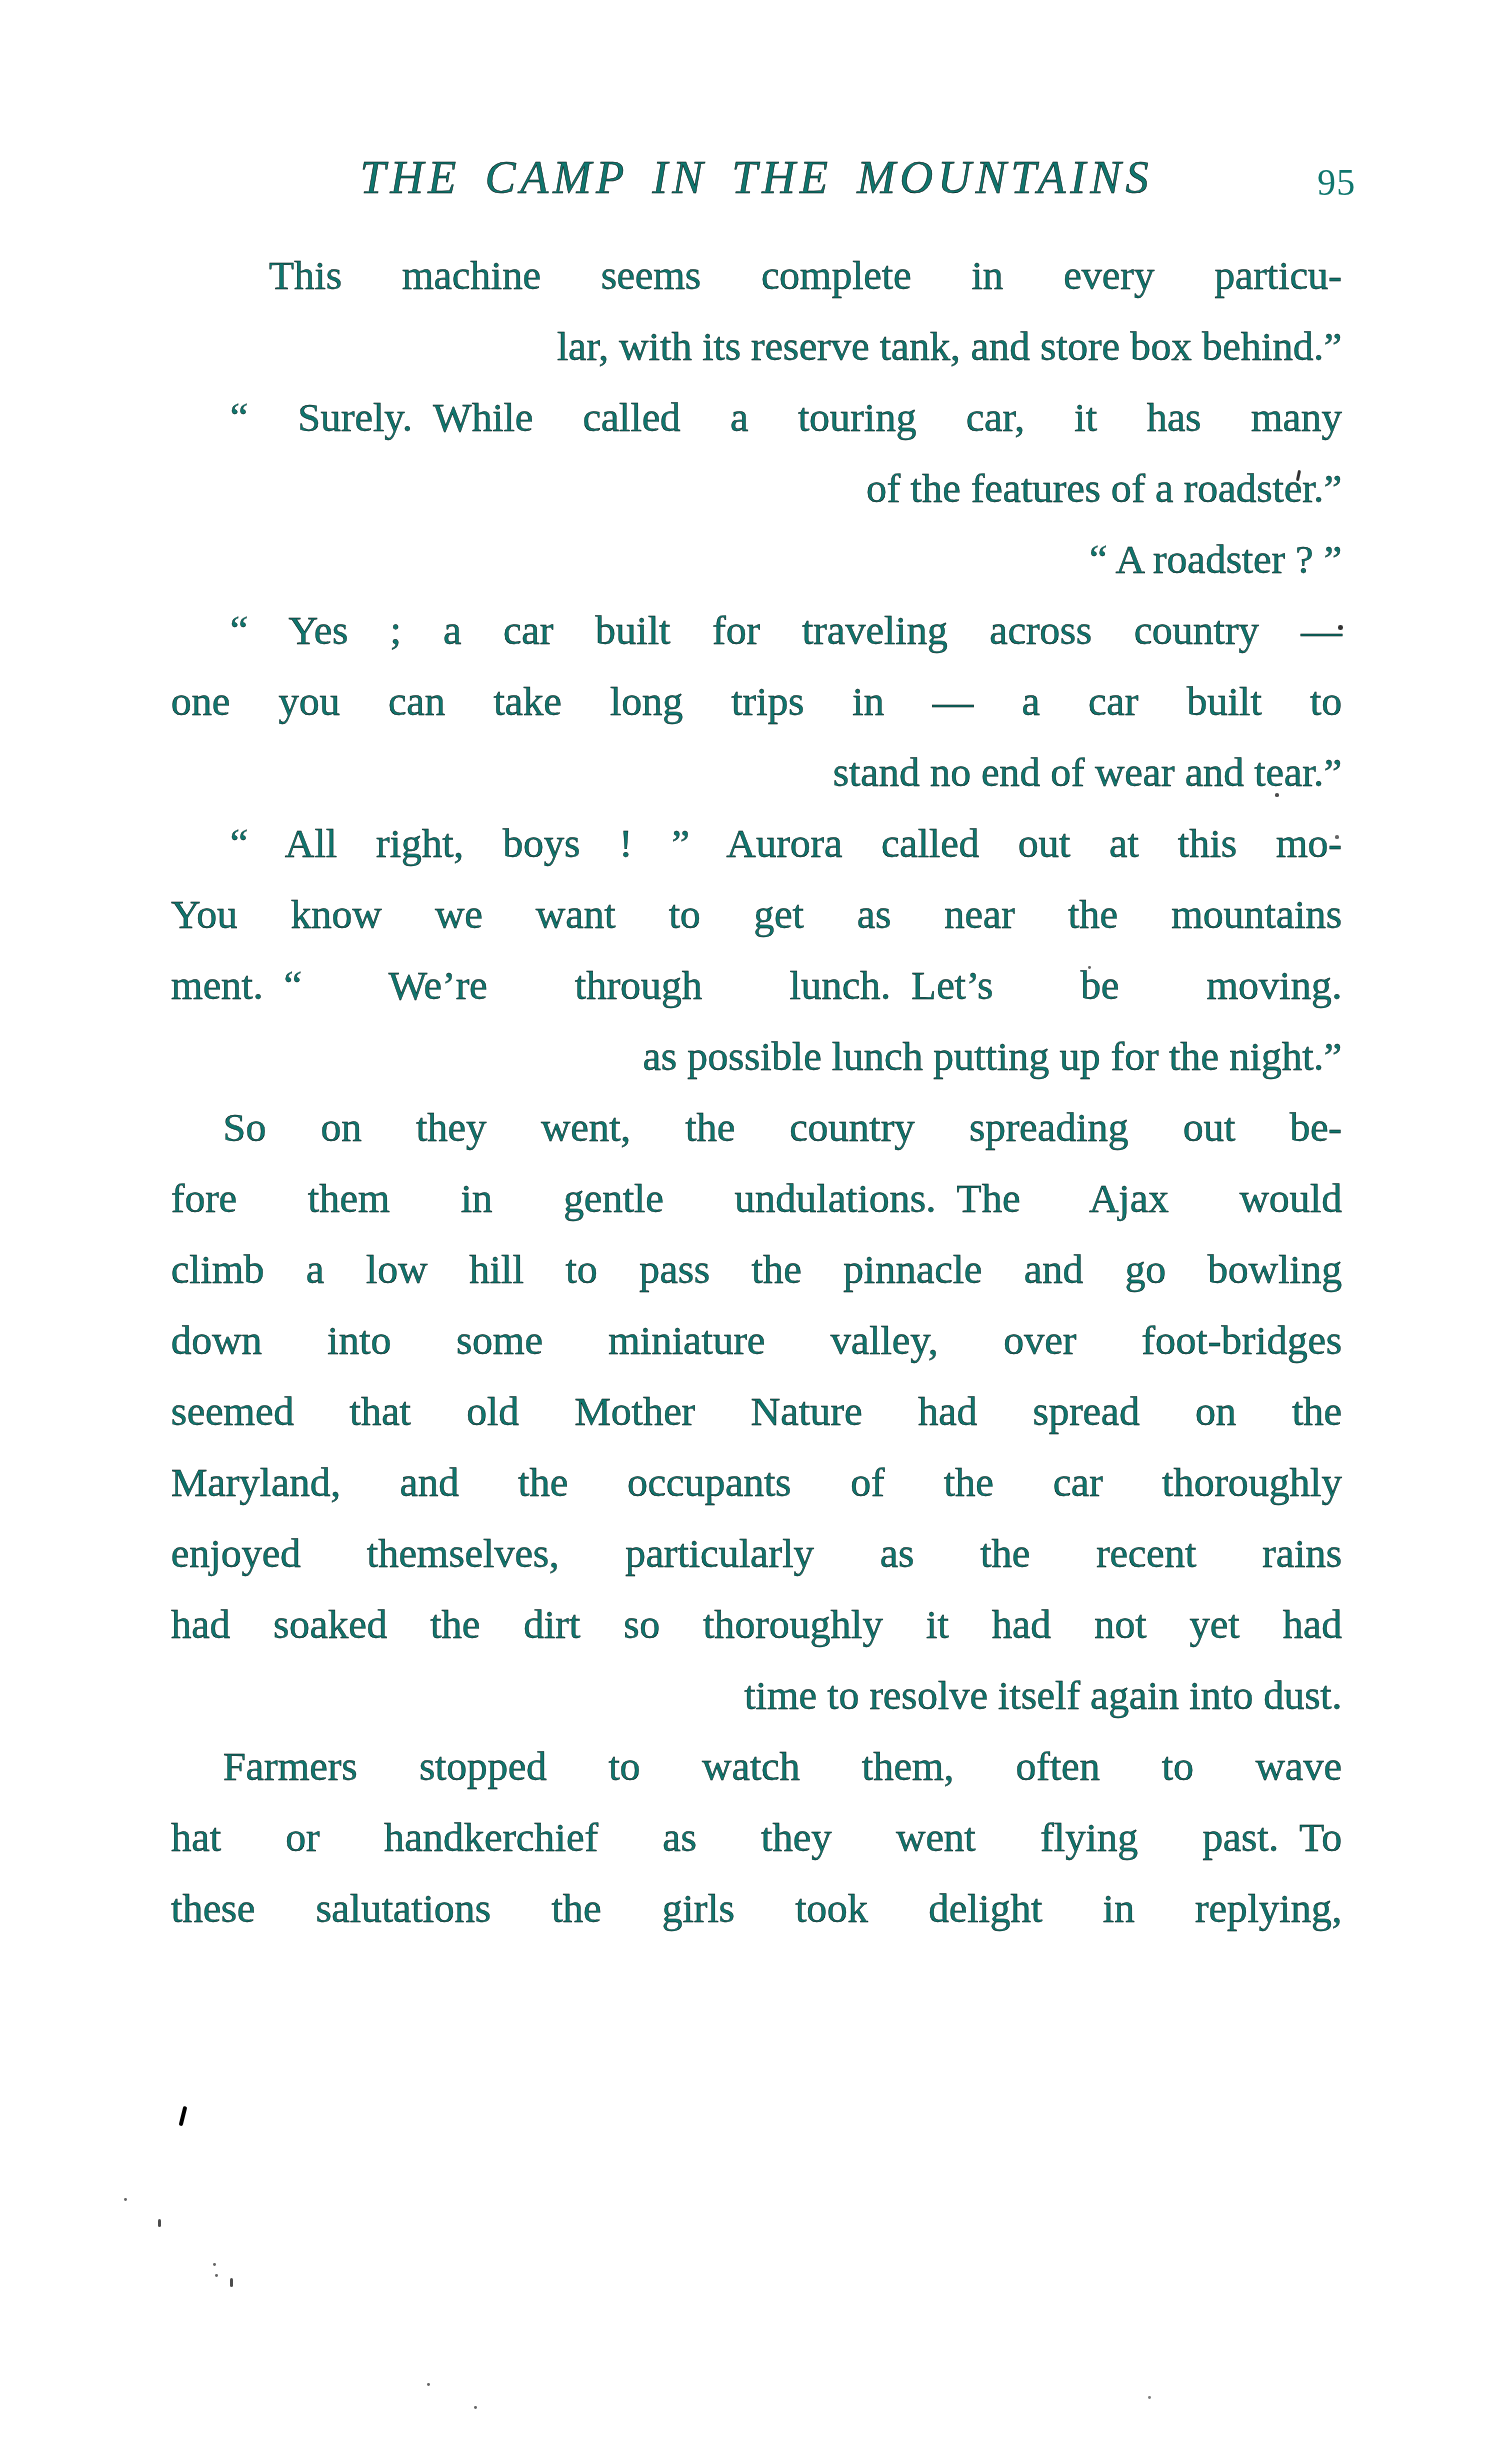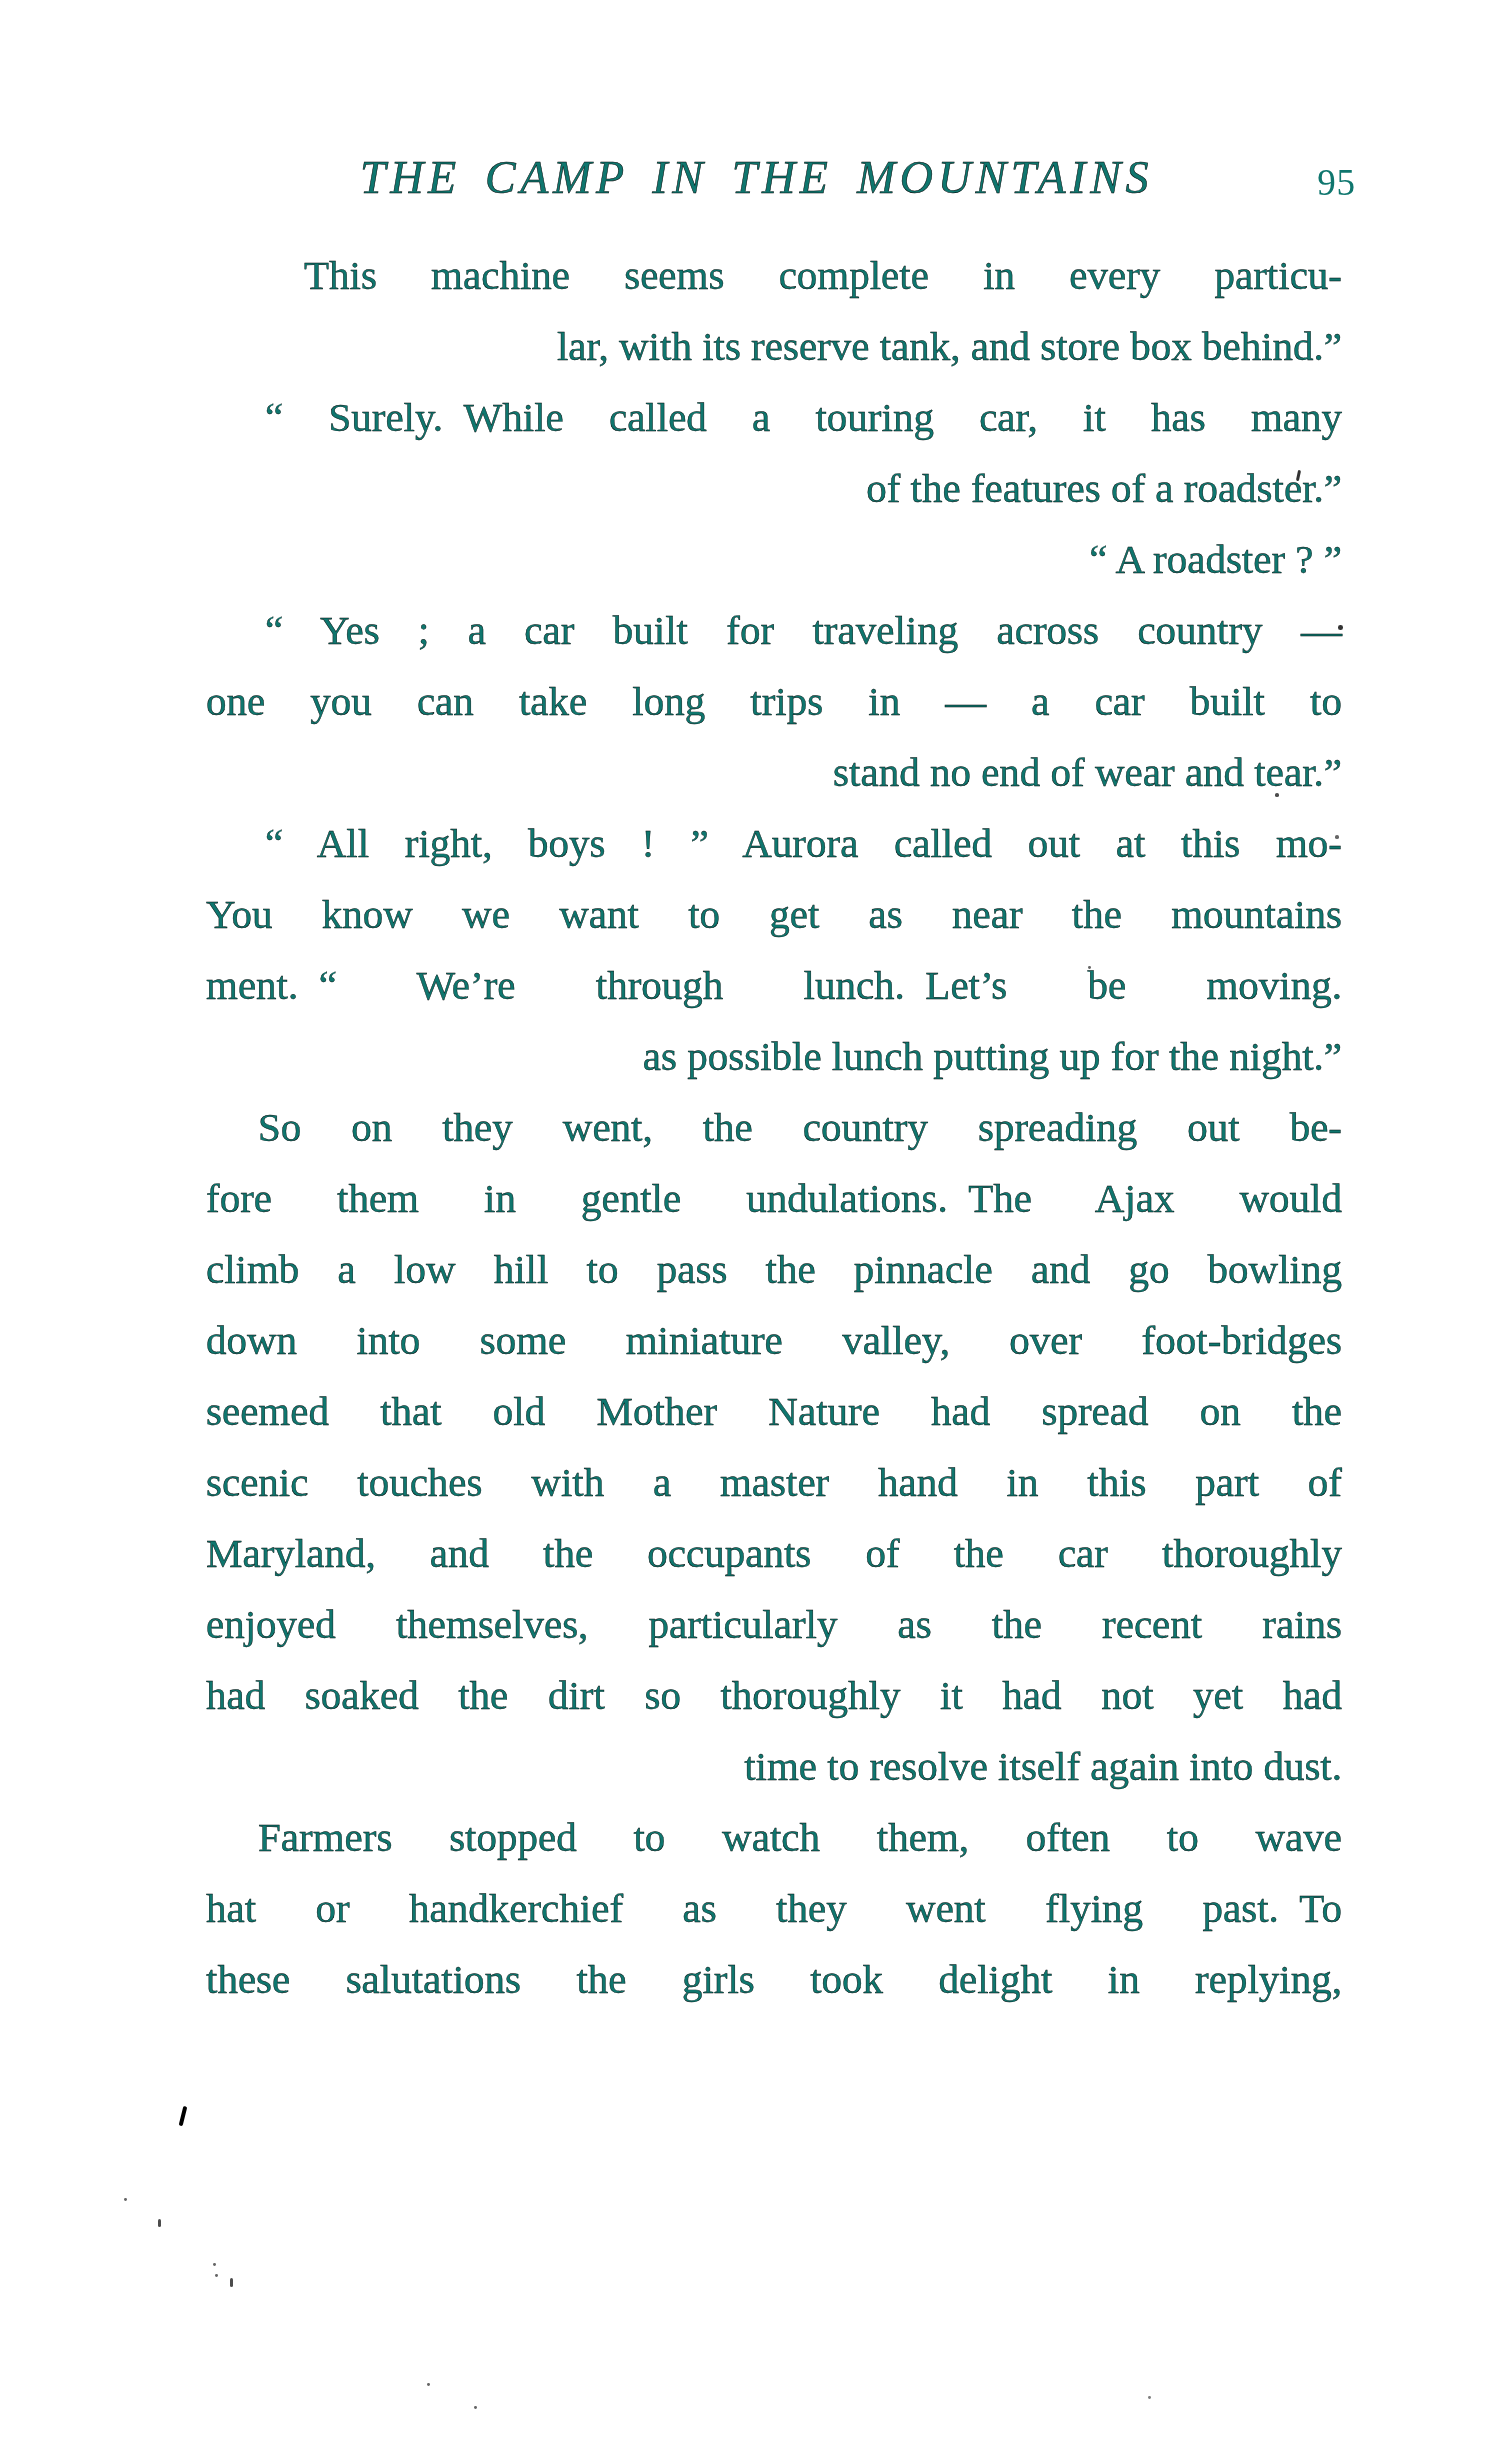--- a/index.html
+++ b/index.html
@@ -44,21 +44,21 @@
   .body-text {
     position: absolute;
     top: 240px;
     left: 171px;
     width: 1171px;
     font-size: 41px;
     line-height: 71px;
     -webkit-text-stroke: 0.4px #000;
   }
   .ln { text-align: right; }
-  .j  { text-align: justify; text-align-last: justify; margin-left: 35px; }
+  .j  { text-align: justify; text-align-last: justify; }
   .ind1 { text-indent: 52px; }   
   .ind2 { text-indent: 98px; }  
   .indq { text-indent: 59px; }   
   .speck {
     position: absolute;
     background: #000;
     border-radius: 50%;
   }
   .tick {
     position: absolute;
@@ -87,21 +87,20 @@
     <div class="ln">stand no end of wear and tear.”</div>
     <div class="ln j indq">“ All right, boys ! ” Aurora called out at this mo-</div>
     <div class="ln j">You know we want to get as near the mountains</div>
     <div class="ln j">ment. “ We’re through lunch. Let’s be moving.</div>
     <div class="ln">as possible lunch putting up for the night.”</div>
     <div class="ln j ind1">So on they went, the country spreading out be-</div>
     <div class="ln j">fore them in gentle undulations. The Ajax would</div>
     <div class="ln j">climb a low hill to pass the pinnacle and go bowling</div>
     <div class="ln j">down into some miniature valley, over foot-bridges</div>
     <div class="ln j">seemed that old Mother Nature had spread on the</div>
-    <div class="ln j">scenic touches with a master hand in this part of</div>
     <div class="ln j">Maryland, and the occupants of the car thoroughly</div>
     <div class="ln j">enjoyed themselves, particularly as the recent rains</div>
     <div class="ln j">had soaked the dirt so thoroughly it had not yet had</div>
     <div class="ln">time to resolve itself again into dust.</div>
     <div class="ln j ind1">Farmers stopped to watch them, often to wave</div>
     <div class="ln j">hat or handkerchief as they went flying past. To</div>
     <div class="ln j">these salutations the girls took delight in replying,</div>
   </div>
 
   <div class="tick" style="left:1297px; top:470px;  width:2.8px;  height:11px; transform:rotate(12deg); opacity:.8;"></div>

